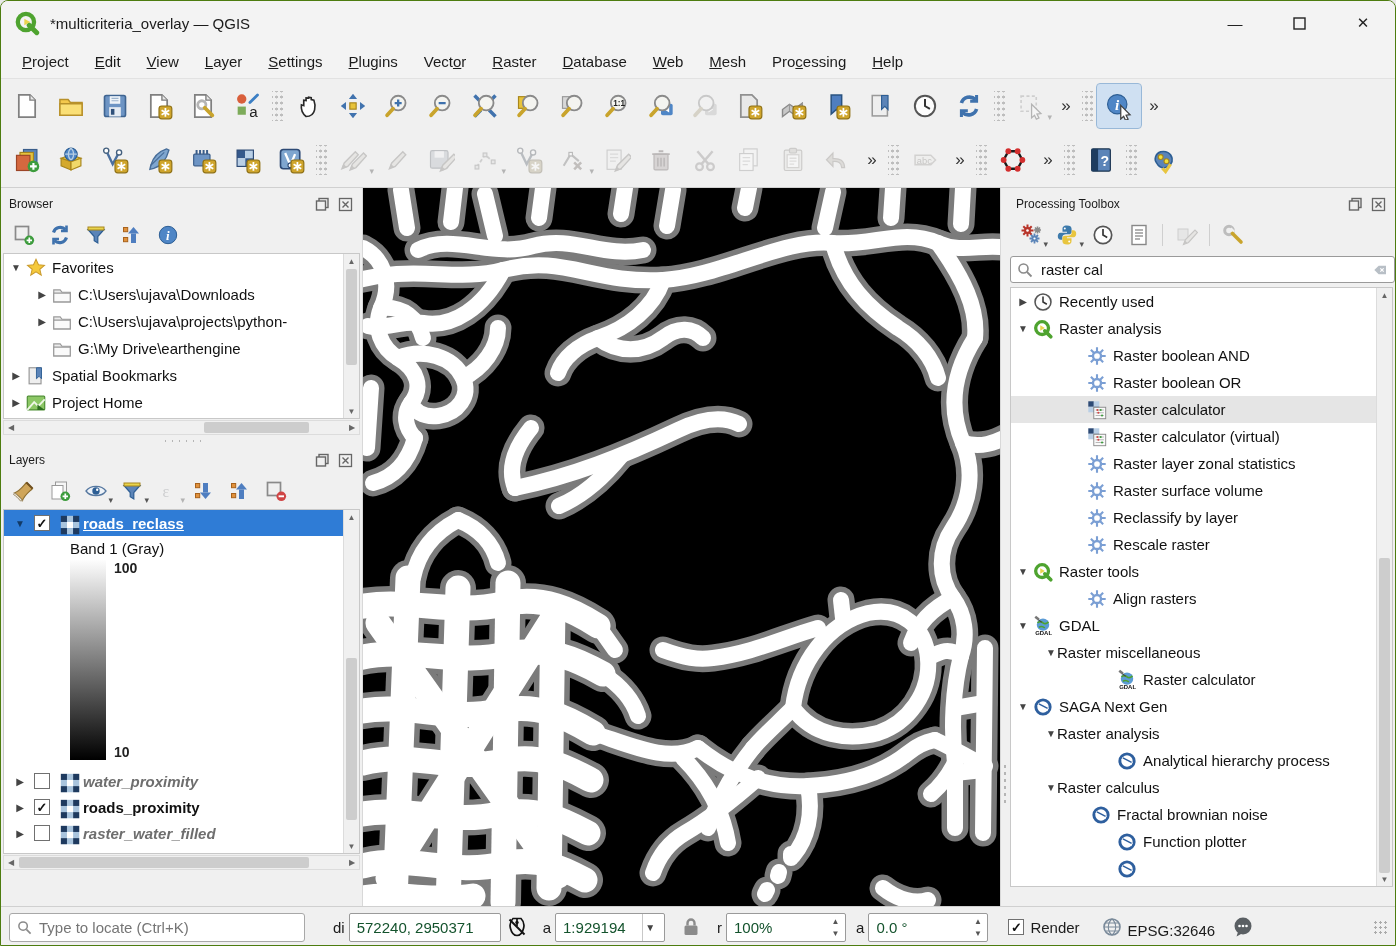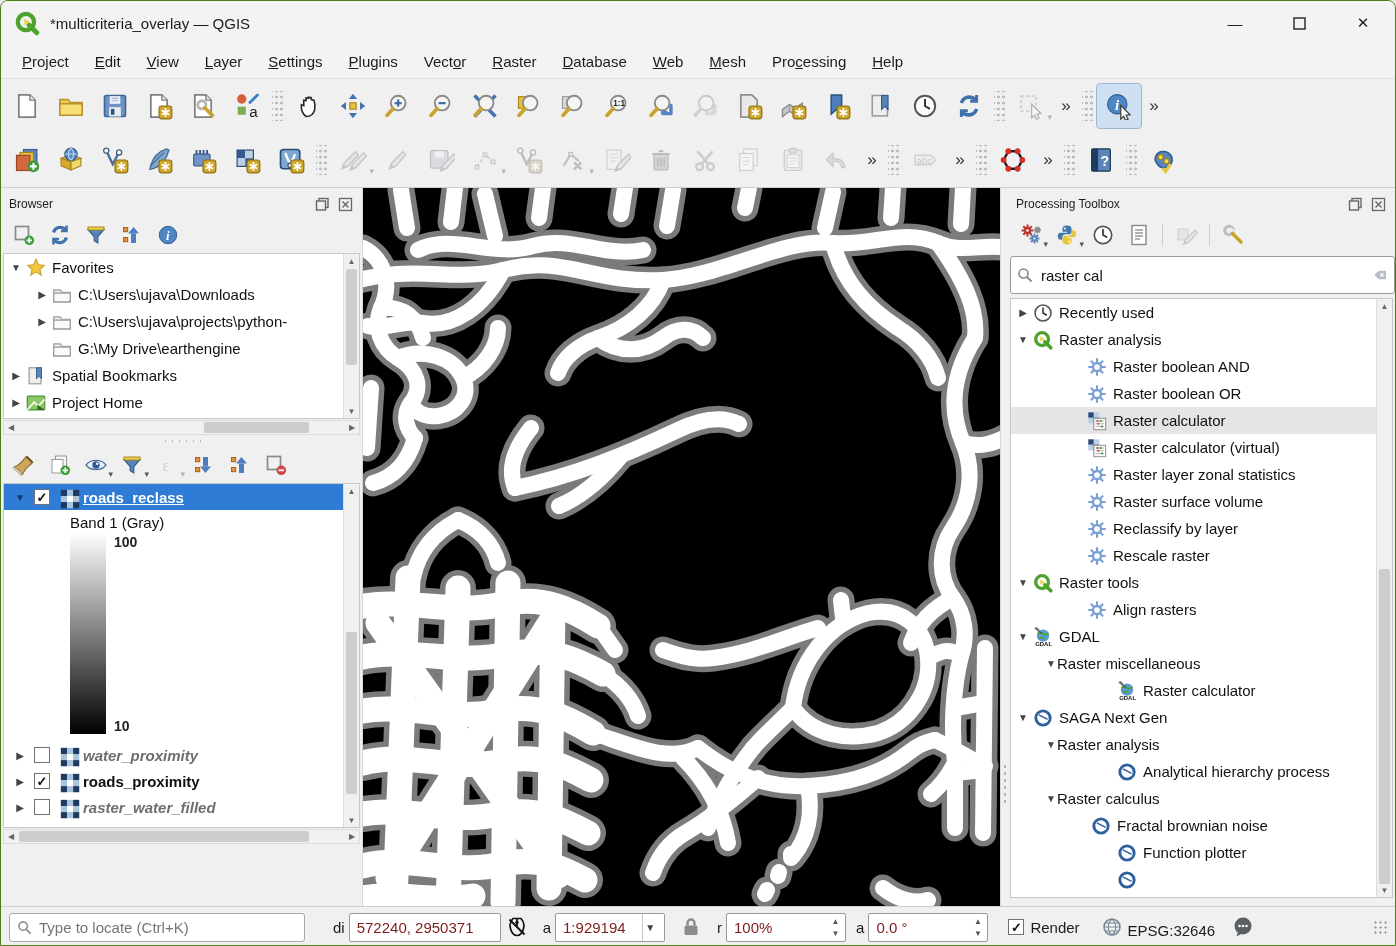--- a/index.html
+++ b/index.html
@@ -81,34 +81,34 @@
   .checkbox { width:16px; height:16px; background:#fff; border:1px solid #707070; margin:0 6px 0 8px; display:flex; align-items:center; justify-content:center; font-size:13px; color:#111; font-weight:bold; flex:none; }
   .layer-row.selected .checkbox { color:#111; }
   .lname.italic { font-style:italic; color:#6e6e6e; font-weight:bold; }
   .lname.bold { font-weight:bold; color:#111; }
   .legend-band { font-size:15px; color:#111; padding-left:66px; height:24px; display:flex; align-items:center; }
   .legend-ramp { display:flex; padding-left:66px; }
   .ramp-bar { width:36px; height:200px; background:linear-gradient(#fdfdfd, #000); }
   .ramp-labels { display:flex; flex-direction:column; justify-content:space-between; padding:0 0 0 8px; font-size:14px; font-weight:bold; color:#222; }
 
   
-  .searchbox { display:flex; align-items:center; height:38px; margin:3px 0 4px 2px; background:#fff; border:1px solid #9a9a9a; border-radius:3px; padding:0 6px; }
+  .searchbox { display:flex; align-items:center; height:27px; margin:3px 0 4px 2px; background:#fff; border:1px solid #9a9a9a; border-radius:3px; padding:0 6px; }
   .searchbox svg { width:16px; height:16px; flex:none; }
   .searchbox input { border:none; outline:none; flex:1; font-size:15px; padding-left:8px; font-family:"Liberation Sans",sans-serif; color:#111; background:transparent; }
   .toolbox-tree { height:600px; }
   .trow.selected { background:#e5e5e5; }
 
   
   .statusbar { height:41px; display:flex; align-items:center; background:#f0f0f0; border-top:1px solid #d0d0d0; padding:0 8px; font-size:15px; color:#1b1b1b; }
   .locator { display:flex; align-items:center; width:296px; height:29px; border:1px solid #a8a8a8; border-radius:3px; background:#fff; padding:0 7px; }
   .locator svg { width:15px; height:15px; }
   .locator input { border:none; outline:none; flex:1; padding-left:7px; font-size:15px; color:#777; background:transparent; font-family:"Liberation Sans",sans-serif; }
   .sb-label { margin:0 4px 0 10px; color:#1b1b1b; }
   .sb-box { height:29px; background:#fff; border:1px solid #9a9a9a; border-radius:2px; display:flex; align-items:center; padding:0 7px; }
-  .sb-box input { border:none; outline:none; width:100%; font-size:15px; color:#7f1d1d; background:transparent; font-family:"Liberation Sans",sans-serif; }
+  .sb-box input { border:none; outline:none; width:100%; font-size:15px; color:#14532d; background:transparent; font-family:"Liberation Sans",sans-serif; }
   .coord { width:152px; }
   .scale { width:110px; }
   .spin { width:120px; position:relative; padding-right:20px; }
   .spinner { position:absolute; right:2px; top:2px; bottom:2px; width:15px; display:flex; flex-direction:column; justify-content:space-between; }
   .spinner div { font-size:8px; color:#555; text-align:center; line-height:11px; }
   .combo-arrow { width:18px; height:27px; display:flex; align-items:center; justify-content:center; font-size:10px; color:#444; border-left:1px solid #c8c8c8; margin-left:4px; }
   .sb-icon { width:24px; height:24px; margin:0 4px; flex:none; }
   .sb-icon svg { width:24px; height:24px; }
   .render-wrap { display:flex; align-items:center; margin-left:12px; }
   .crs { display:flex; align-items:flex-end; margin-left:16px; }
@@ -674,20 +674,37 @@
       </div>
       <div class="hscroll">
         <div class="harrow" style="left:0">◀</div>
         <div class="hthumb" style="left:200px; width:105px;"></div>
         <div class="harrow" style="right:0">▶</div>
       </div>
       <div class="splitter">
           <div class="dots"></div>
         </div>
 
+      <div class="panel-header">
+        <span class="panel-title">Layers</span>
+        <span class="panel-btns">
+          <span class="pbtn">
+              <svg viewBox="0 0 15 15">
+                <rect x="4" y="1.5" width="9" height="9" fill="none" stroke="#666" stroke-width="1.4"></rect>
+                <rect x="1.5" y="4" width="9" height="9" fill="#f0f0f0" stroke="#666" stroke-width="1.4"></rect>
+              </svg>
+            </span>
+          <span class="pbtn">
+              <svg viewBox="0 0 15 15">
+                <rect x="1.5" y="1.5" width="12" height="12" fill="none" stroke="#666" stroke-width="1.3"></rect>
+                <path d="M4.5 4.5l6 6M10.5 4.5l-6 6" stroke="#666" stroke-width="1.4"></path>
+              </svg>
+            </span>
+        </span>
+      </div>
       <div class="panel-toolbar" id="layers-toolbar">
           <div class="ptbtn">
             <svg viewBox="0 0 24 24">
               <path d="M2.5 14 C8 12 10.5 8 14.5 3.5 l6 6 C16.5 13.5 12.5 16 10.5 21.5 C8 18.5 5.5 16 2.5 14 Z" fill="#cfa55a" stroke="#8f6f2f" stroke-width="1.2"></path>
               <path d="M14.5 3.5 l6 6" stroke="#6f4f1f" stroke-width="2"></path>
               <path d="M2.5 14 c3 2 5.5 4.5 8 7.5 l-2 .5 C6 19 4 17 1.5 15.5 Z" fill="#efe6d4" stroke="#9f8f6f"></path>
             </svg>
           </div>
           <div class="ptbtn">
             <svg viewBox="0 0 24 24">

